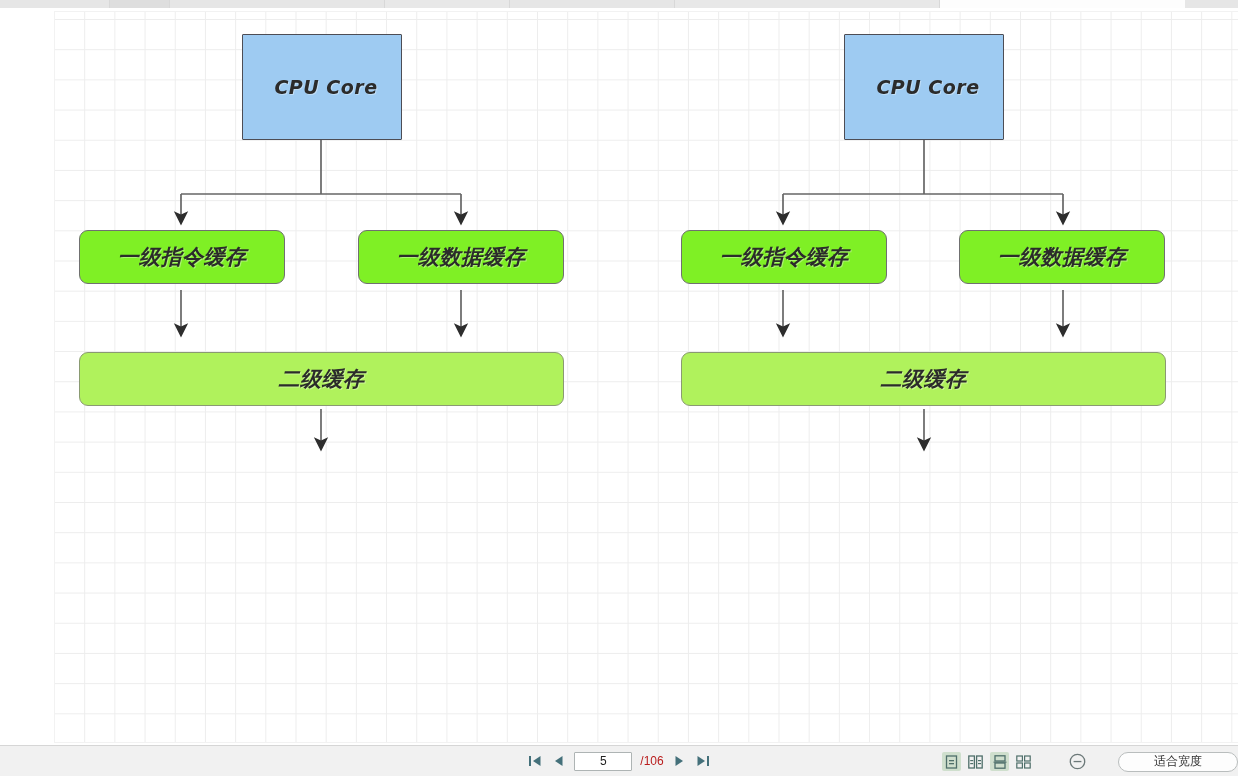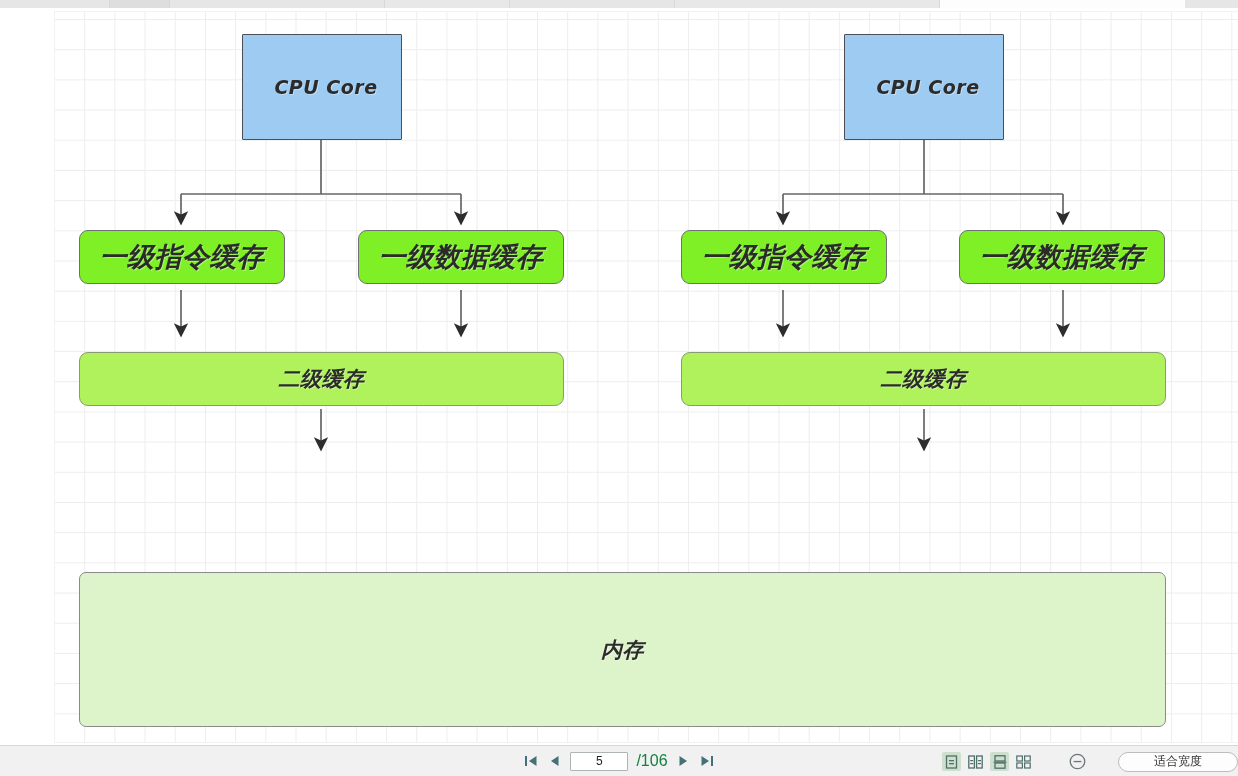--- a/index.html
+++ b/index.html
@@ -88,21 +88,21 @@
     border-radius: 1px;
     font-size: 19px;
     font-family: "DejaVu Sans", sans-serif;
     padding-left: 8px;
   }
 
   .node.l1 {
     background: #7ff025;
     border: 1.6px solid #707070;
     border-radius: 9px;
-    font-size: 27px;
+    font-size: 21px;
   }
 
   .node.l2 {
     background: #b0f25c;
     border: 1.6px solid #8a9a72;
     border-radius: 9px;
     font-size: 21px;
   }
 
   .node.l3 {
@@ -161,22 +161,22 @@
     border: 1px solid #aeb4b4;
     background: #ffffff;
     text-align: center;
     font-size: 12px;
     color: #222;
     font-family: "Liberation Sans", sans-serif;
     border-radius: 1px;
   }
 
   .page-total {
-    font-size: 16px;
-    color: #15803d;
+    font-size: 12px;
+    color: #b91c1c;
     margin-left: 1px;
     white-space: nowrap;
   }
 
   
   .right-tools {
     position: absolute;
     right: 0; top: 0;
     height: 31px;
     display: flex;
@@ -281,21 +281,20 @@
 
       <div class="node l1" style="left:626px; top:218px; width:206px; height:54px;">一级指令缓存</div>
 
       <div class="node l1" style="left:904px; top:218px; width:206px; height:54px;">一级数据缓存</div>
 
       <div class="node l2" style="left:24px; top:340px; width:485px; height:54px;">二级缓存</div>
 
       <div class="node l2" style="left:626px; top:340px; width:485px; height:54px;">二级缓存</div>
 
 
-      <div class="node mem" style="left:24px; top:560px; width:1087px; height:155px;">内存</div>
 
     </div>
   </div>
 
   <div class="statusbar">
 
     <div class="pager">
 
       <div class="pg-btn">
         <svg width="14" height="12" viewBox="0 0 14 12" aria-hidden="true">

